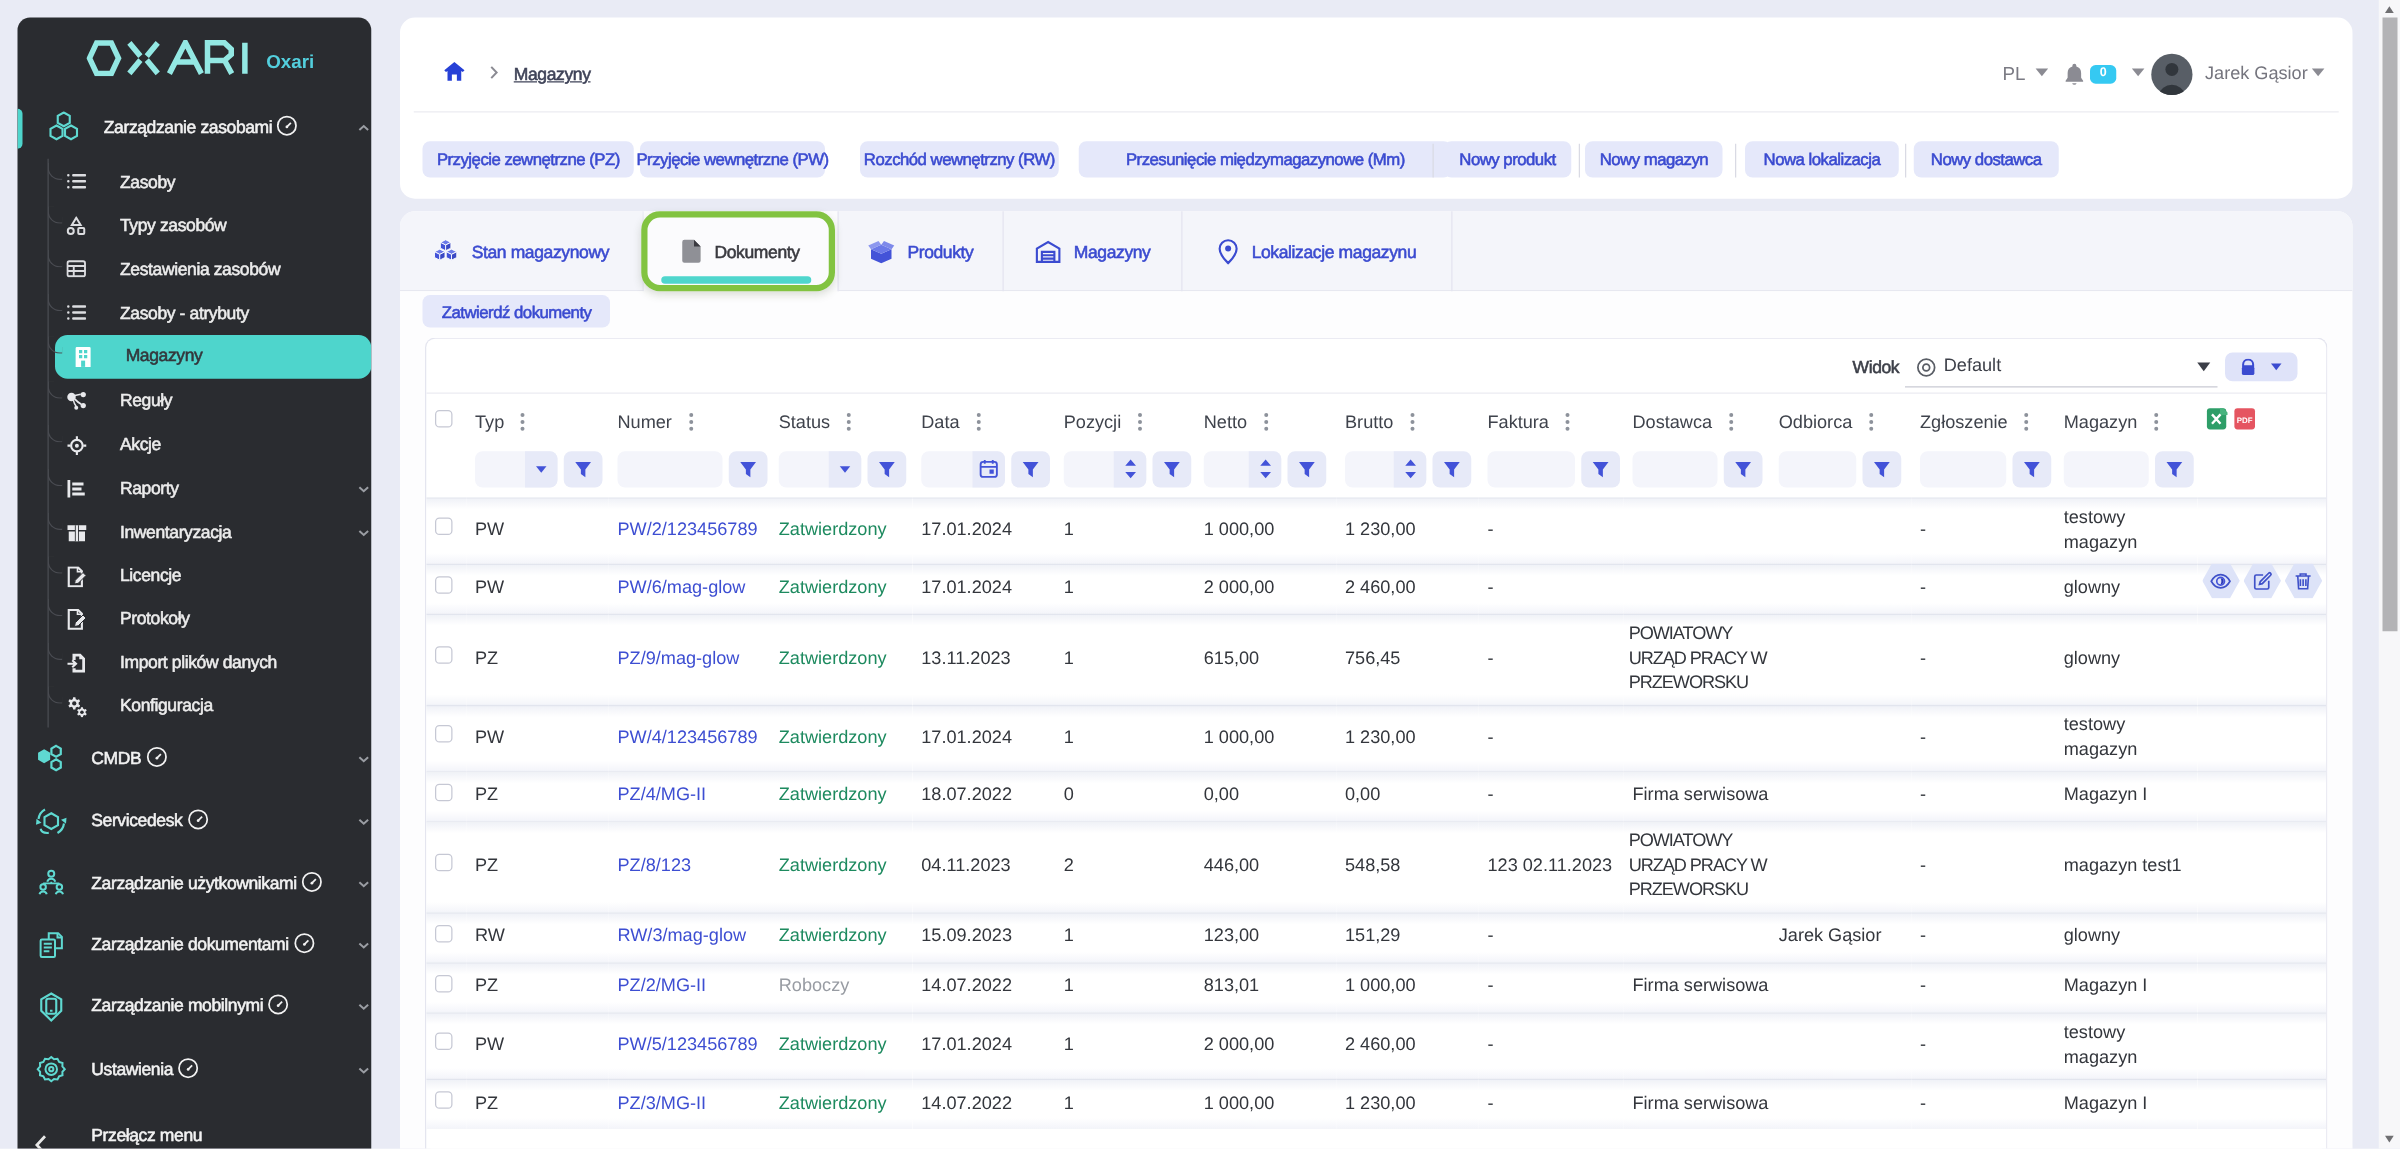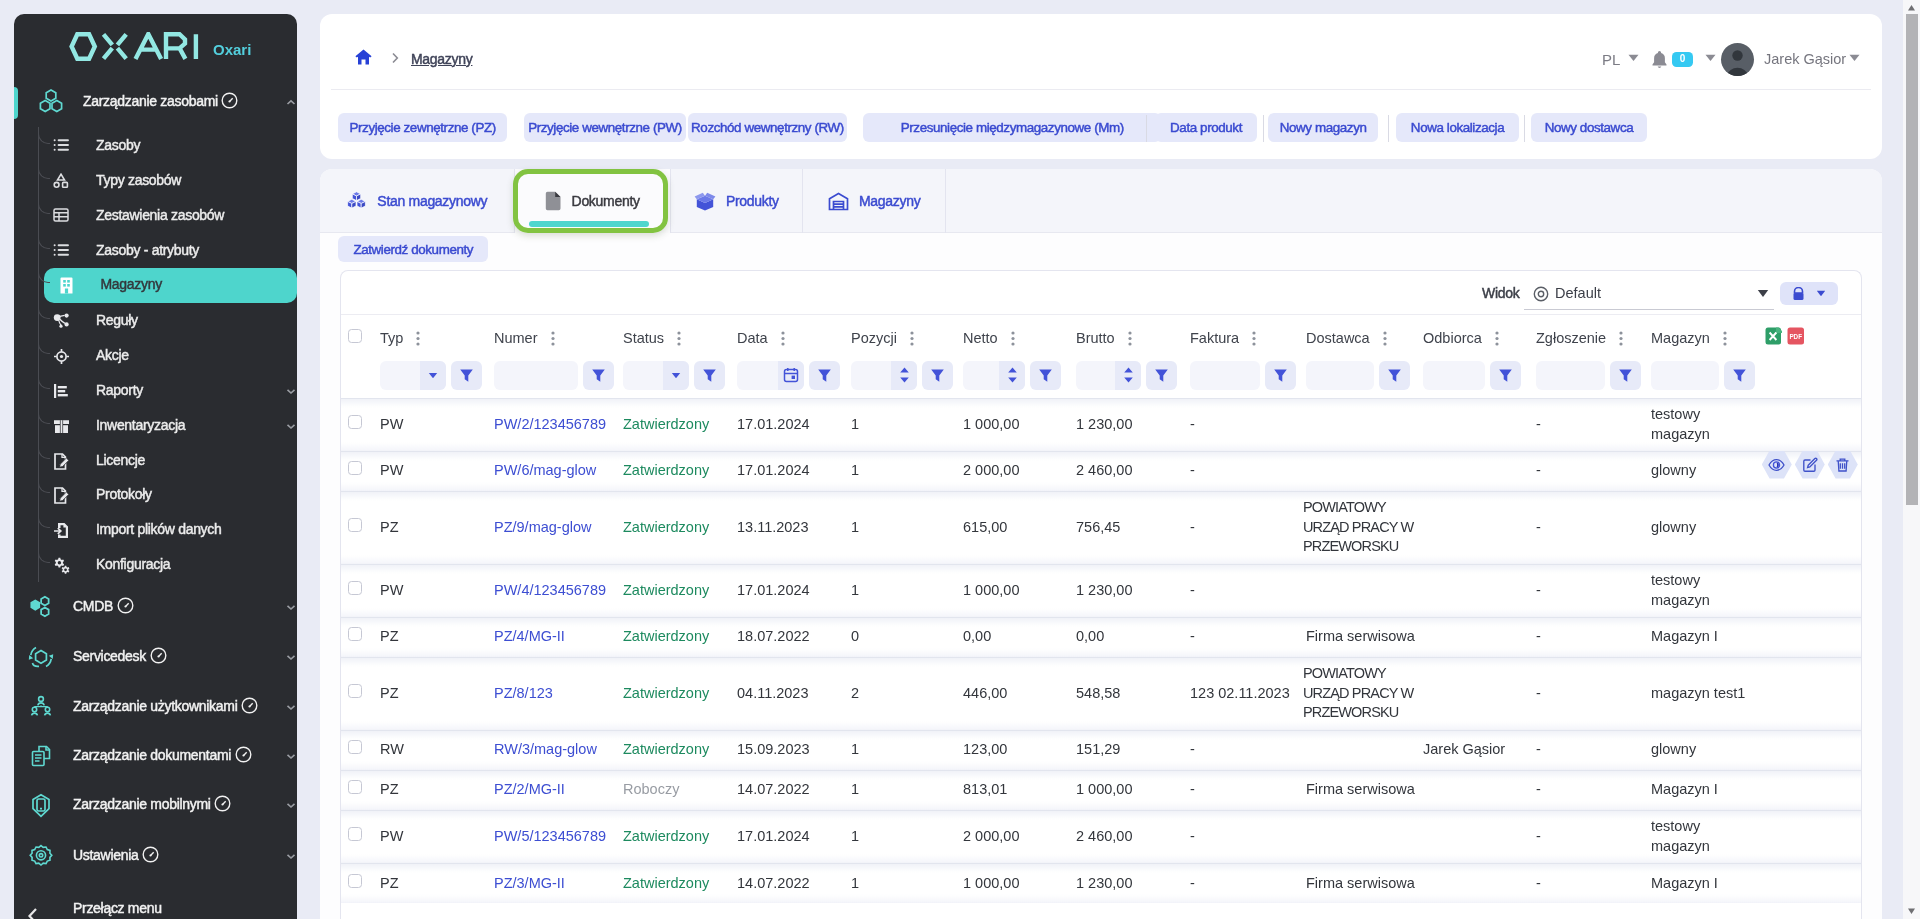--- a/index.html
+++ b/index.html
@@ -296,25 +296,25 @@
       </svg>
   </div>
   <div class="abs" style="left:1444px;top:37px;font-size:14.5px;color:#75757e">Jarek Gąsior</div>
   <svg class="abs" style="left:1529px;top:39.5px" width="11" height="8" viewBox="0 0 11 8" fill="#8b8b93">
       <path d="M0.5 0.8 H10.5 L5.5 7 Z"></path>
     </svg>
 
   <div class="abs" style="left:11px;top:74.5px;width:1540px;height:1px;background:#ebebf1"></div>
 
   <div class="pillbtn" style="left:18.3px;top:98.5px;width:168.7px;height:29px">Przyjęcie zewnętrzne (PZ)</div>
-  <div class="pillbtn" style="left:204px;top:98.5px;width:162px;height:29px">Przyjęcie wewnętrzne (PW)</div>
+  <div class="pillbtn" style="left:192px;top:98.5px;width:148px;height:29px">Przyjęcie wewnętrzne (PW)</div>
   <div class="pillbtn" style="left:368.3px;top:98.5px;width:158.4px;height:29px">Rozchód wewnętrzny (RW)</div>
   <div class="pillbtn" style="left:543.3px;top:98.5px;width:298px;height:29px">Przesunięcie międzymagazynowe (Mm)</div>
   <div class="vsep" style="left:826px;top:101px"></div>
-  <div class="pillbtn" style="left:834.7px;top:98.5px;width:102.7px;height:29px">Data produkt</div>
+  <div class="pillbtn" style="left:834.7px;top:98.5px;width:102.7px;height:29px">Nowy produkt</div>
   <div class="vsep" style="left:943px;top:101px"></div>
   <div class="pillbtn" style="left:948px;top:98.5px;width:110.3px;height:29px">Nowy magazyn</div>
   <div class="vsep" style="left:1068px;top:101px"></div>
   <div class="pillbtn" style="left:1076.4px;top:98.5px;width:122.3px;height:29px">Nowa lokalizacja</div>
   <div class="vsep" style="left:1204px;top:101px"></div>
   <div class="pillbtn" style="left:1210.8px;top:98.5px;width:116.3px;height:29px">Nowy dostawca</div>
 </div>
 <div id="tabcard">
   <div id="tabbar">
     <div class="tab" style="left:0;width:194.6px;border-radius:12px 0 0 0">
@@ -350,20 +350,27 @@
         </svg>
       <span>Produkty</span>
     </div>
     <div class="tab" style="left:483px;width:143.4px">
       <svg width="21" height="19" viewBox="0 0 21 19" fill="none" stroke="#3b4bd0" stroke-width="1.7">
           <path d="M1.5 17.5 V6.8 L10.5 1.6 L19.5 6.8 V17.5 Z"></path>
           <path d="M5.5 17.5 V9.5 H15.5 V17.5"></path>
           <path d="M5.5 12.2 H15.5 M5.5 14.9 H15.5"></path>
         </svg>
       <span>Magazyny</span>
+    </div>
+    <div class="tab" style="left:626.4px;width:215.6px">
+      <svg width="17" height="21" viewBox="0 0 17 21" fill="none" stroke="#3b4bd0" stroke-width="1.7">
+          <path d="M8.5 1.2 a6.8 6.8 0 0 1 6.8 6.8 c0 4.8-6.8 11.5-6.8 11.5 S1.7 12.8 1.7 8 A6.8 6.8 0 0 1 8.5 1.2 Z"></path>
+          <circle cx="8.5" cy="7.8" r="2.4" fill="#3b4bd0" stroke="none"></circle>
+        </svg>
+      <span>Lokalizacje magazynu</span>
     </div>
   </div>
   <div class="abs" style="left:193px;top:0px;width:155px;height:64px;border:5px solid #82c341;border-radius:15px;box-shadow:0 3px 7px rgba(60,80,40,0.18);z-index:5"></div>
   <div class="pillbtn" style="left:18.3px;top:67px;width:150px;height:26px">Zatwierdź dokumenty</div>
 </div>
 <div id="panel">
 <div style="height:44px;border-bottom:1px solid #ececf2;position:relative">
 <div class="abs" style="left:1141px;top:14px;font-size:14px;letter-spacing:-0.3px;-webkit-text-stroke:0.45px #3c3f48;color:#3c3f48">Widok</div>
 <svg class="abs" style="left:1192px;top:15px" width="16" height="16" viewBox="0 0 16 16" fill="none" stroke="#5a5e66" stroke-width="1.4">
         <circle cx="8" cy="8" r="6.7"></circle>

